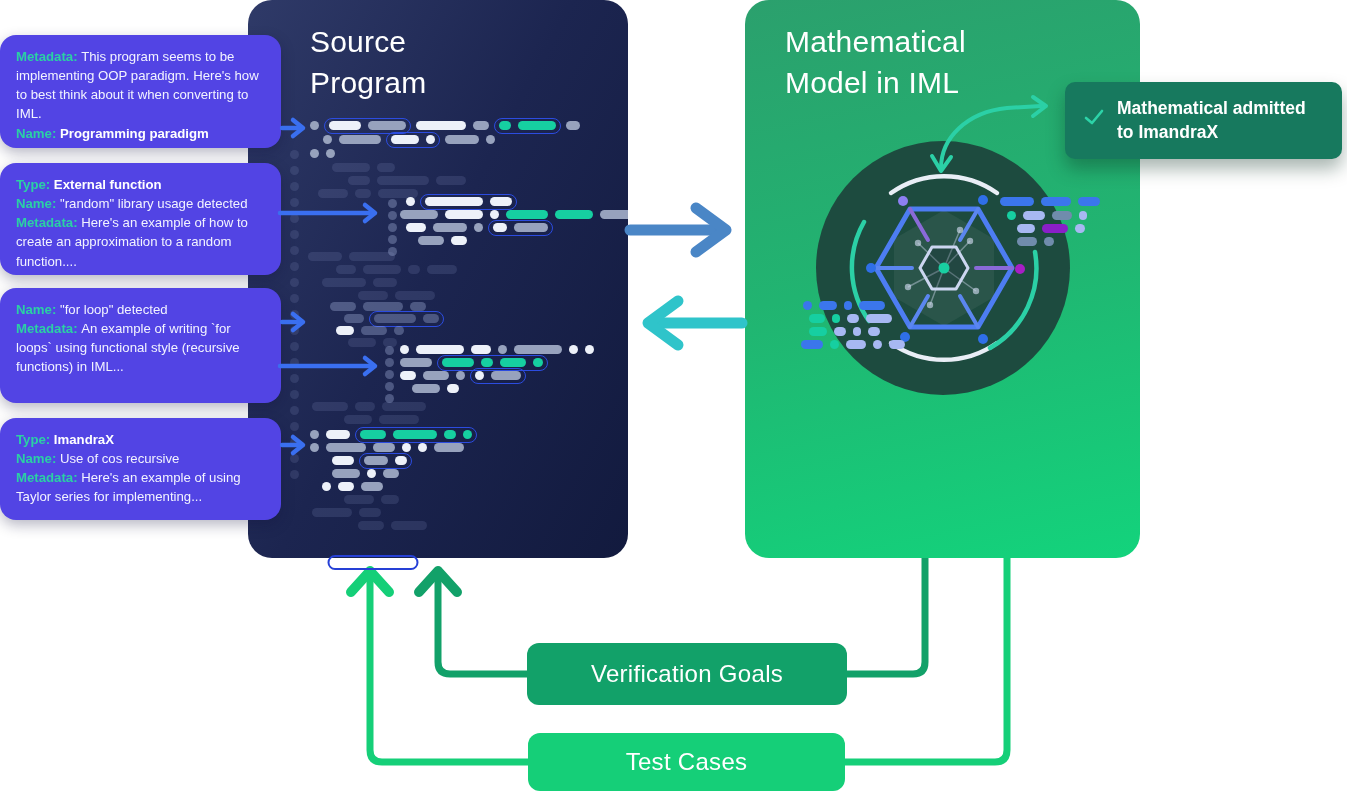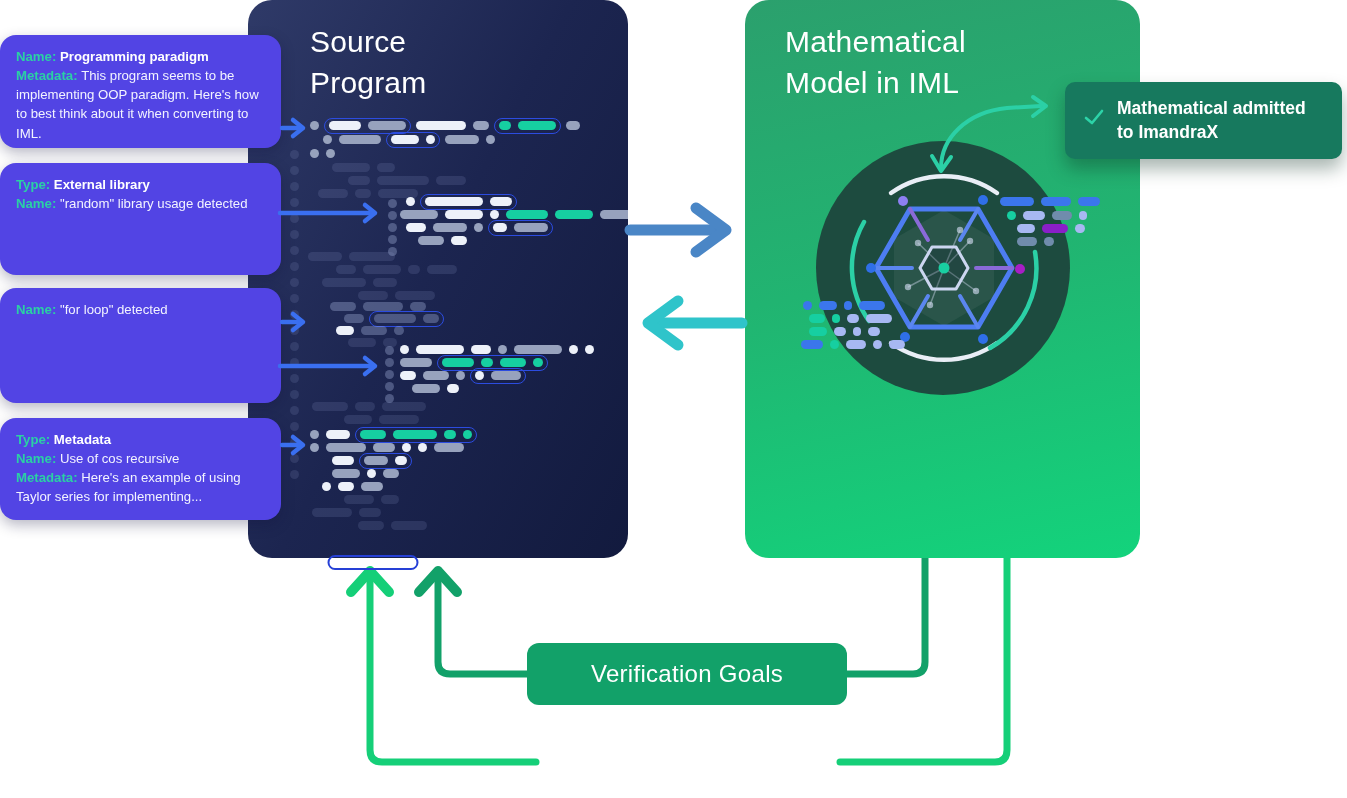--- a/index.html
+++ b/index.html
@@ -480,52 +480,57 @@
         </div>
       </div>
     <div class="panel-title">
       <span>Mathematical</span><br>
       <span>Model in IML</span>
     </div>
   </div>
 
   <div class="callout callout-1">
       <div class="co-body">
+        <div><span class="co-label">Metadata: </span><span class="co-val">This program seems to be implementing OOP paradigm. Here's how to best think about it when converting to IML.</span></div>
         <div><span class="co-label">Name: </span><span class="co-val bold">Programming paradigm</span></div>
-        <div><span class="co-label">Metadata: </span><span class="co-val">This program seems to be implementing OOP paradigm. Here's how to best think about it when converting to IML.</span></div>
       </div>
     </div>
   <div class="callout callout-2">
       <div class="co-body">
-        <div><span class="co-label">Type: </span><span class="co-val bold">External library</span></div>
+        <div><span class="co-label">Type: </span><span class="co-val bold">External function</span></div>
         <div><span class="co-label">Name: </span><span class="co-val">"random" library usage detected</span></div>
+        <div><span class="co-label">Metadata: </span><span class="co-val">Here's an example of how to create an approximation to a random function....</span></div>
       </div>
     </div>
   <div class="callout callout-3">
       <div class="co-body">
         <div><span class="co-label">Name: </span><span class="co-val">"for loop" detected</span></div>
+        <div><span class="co-label">Metadata: </span><span class="co-val">An example of writing `for loops` using functional style (recursive functions) in IML...</span></div>
       </div>
     </div>
   <div class="callout callout-4">
       <div class="co-body">
-        <div><span class="co-label">Type: </span><span class="co-val bold">Metadata</span></div>
+        <div><span class="co-label">Type: </span><span class="co-val bold">ImandraX</span></div>
         <div><span class="co-label">Name: </span><span class="co-val">Use of cos recursive</span></div>
         <div><span class="co-label">Metadata: </span><span class="co-val">Here's an example of using Taylor series for implementing...</span></div>
       </div>
     </div>
 
   <div class="badge">
     <svg class="check" width="26" height="26" viewBox="0 0 26 26">
       <polyline points="5,14 11,19 21,7" fill="none" stroke="#2dd3a8" stroke-width="2.6" stroke-linecap="round" stroke-linejoin="round"></polyline>
     </svg>
     <span>Mathematical admitted to ImandraX</span>
   </div>
 
   <div class="flow-btn btn-vg">
     <span>Verification Goals</span>
+  </div>
+  <div class="flow-btn btn-tc">
+    <span>Test Cases</span>
   </div>
 
   <svg class="svg-over" width="1347" height="798" viewBox="0 0 1347 798">
 
     <g fill="none" stroke="#3a6ff0" stroke-width="4.5" stroke-linecap="round" stroke-linejoin="round">
       <g>
           <path d="M282,128 H298"></path>
           <path d="M293,120 L303,128 L293,136"></path>
         </g>
       <g>

